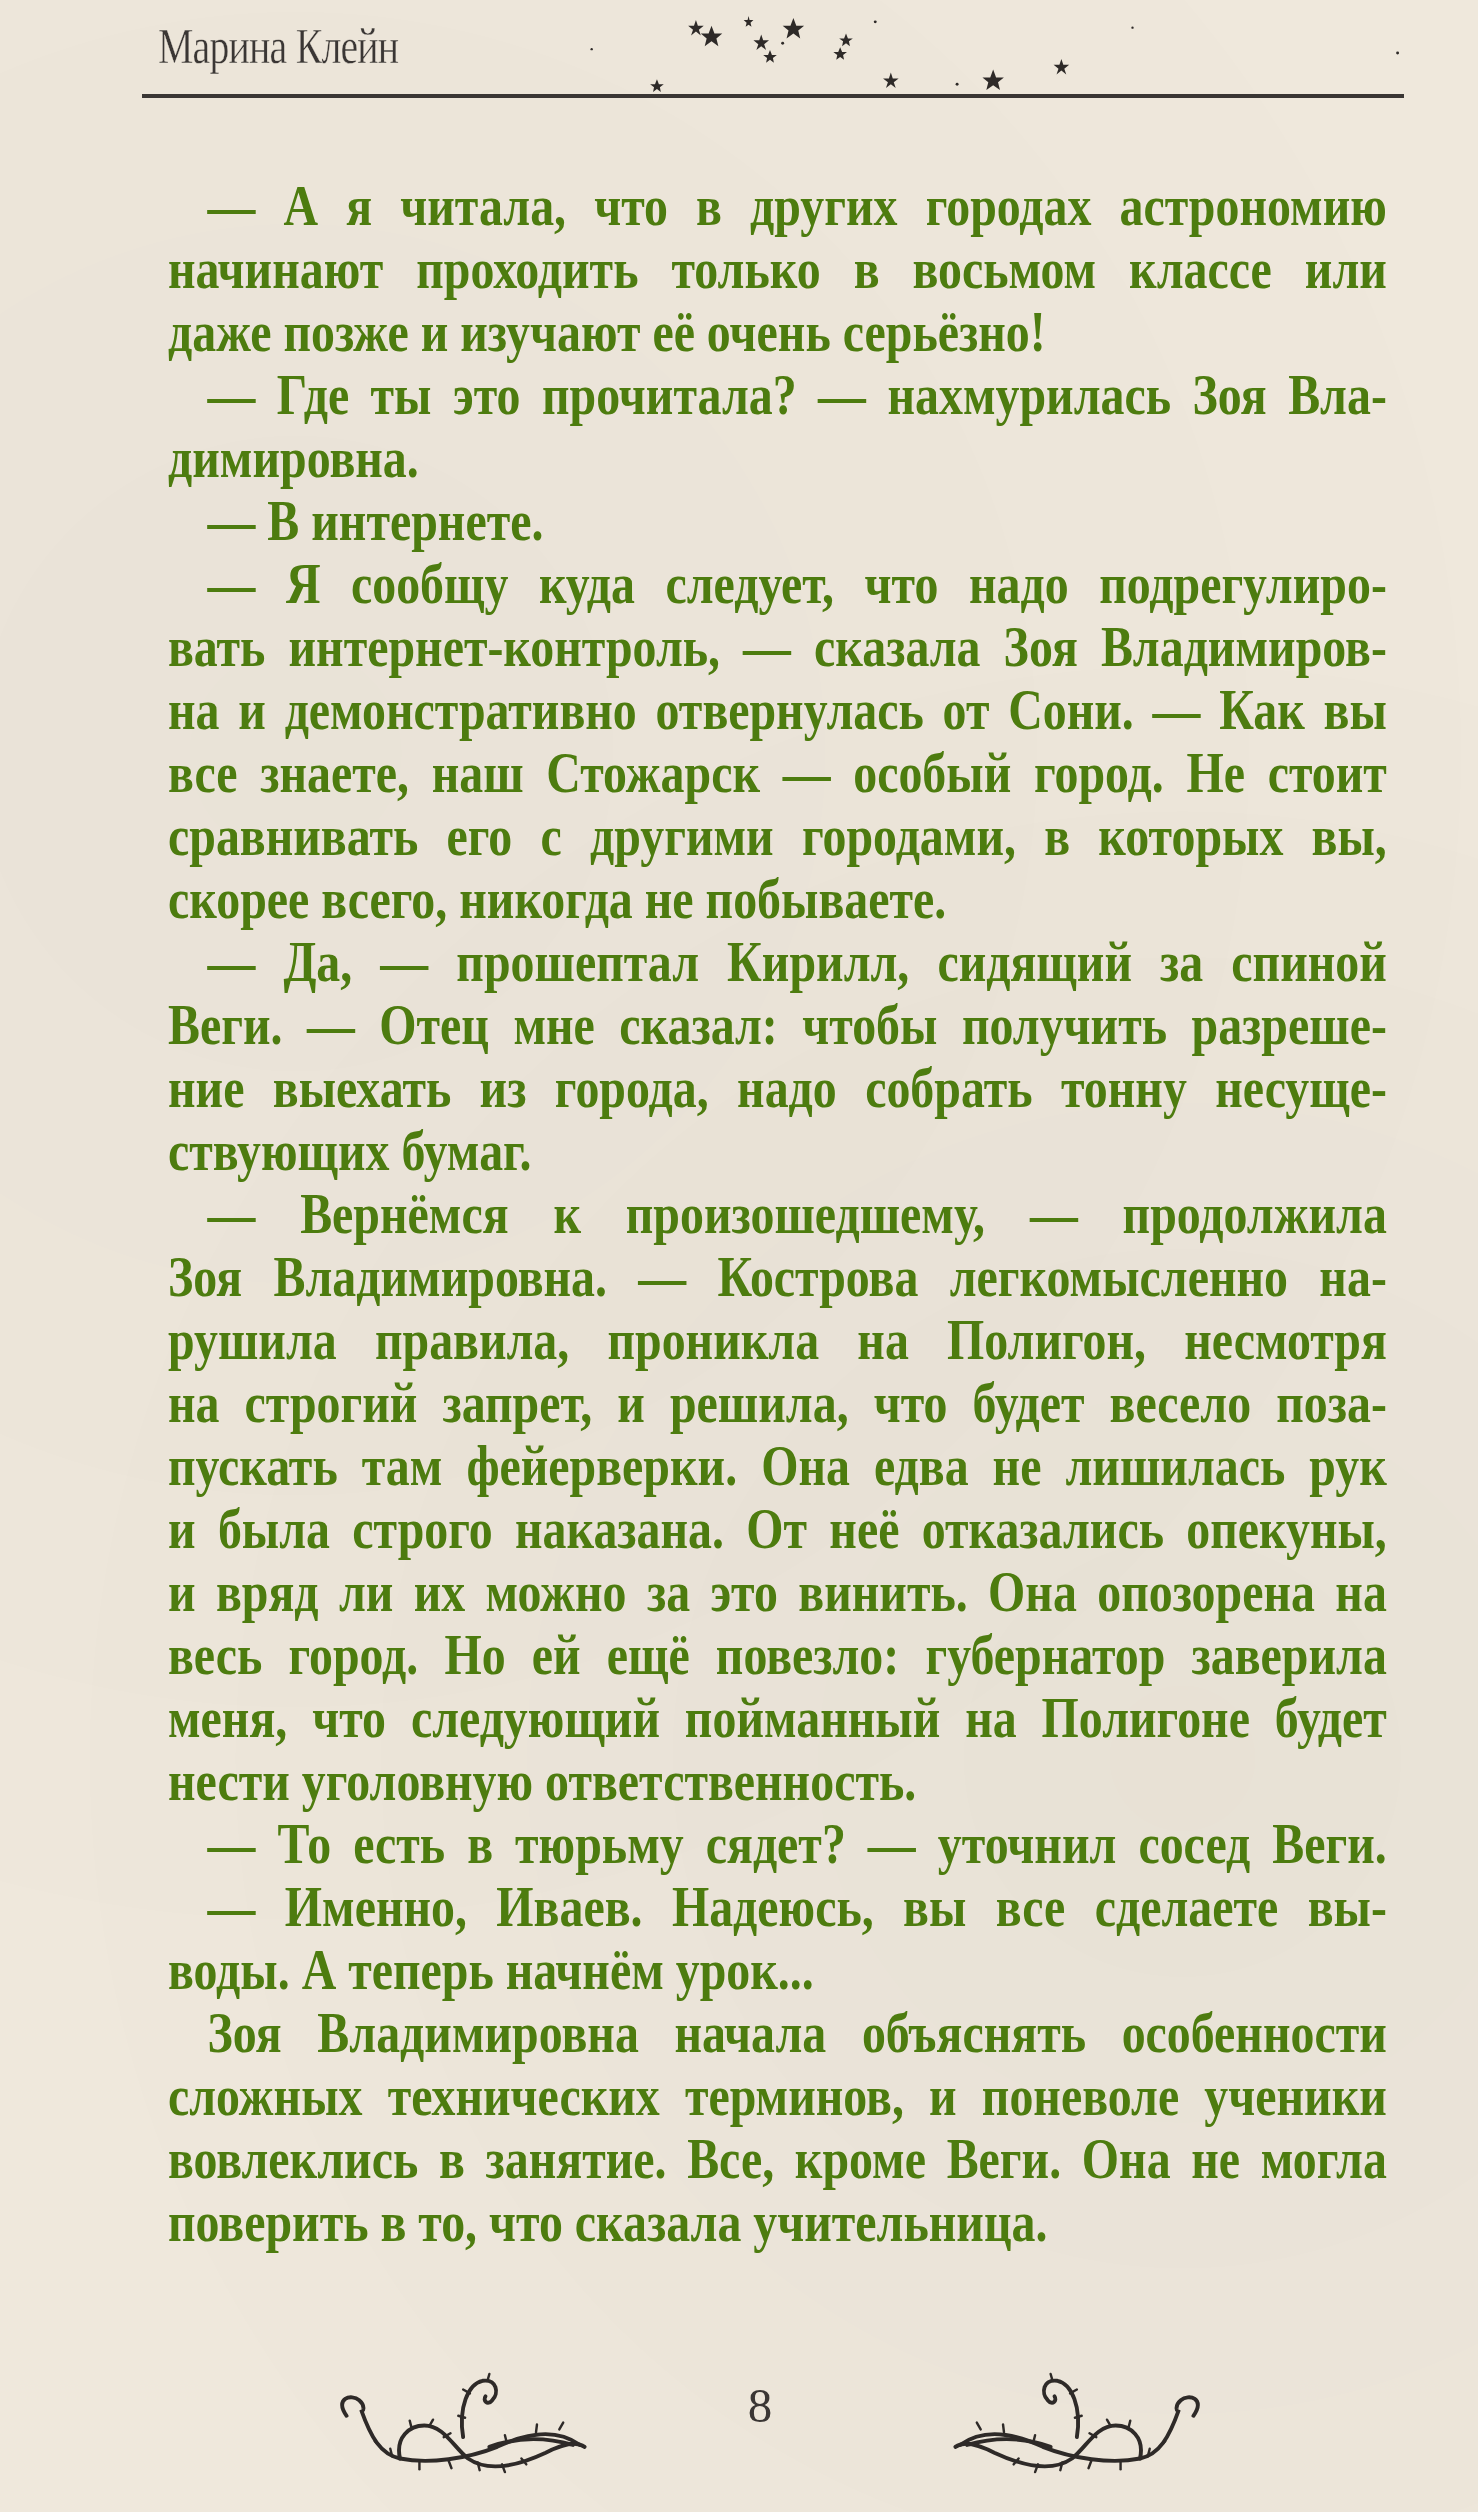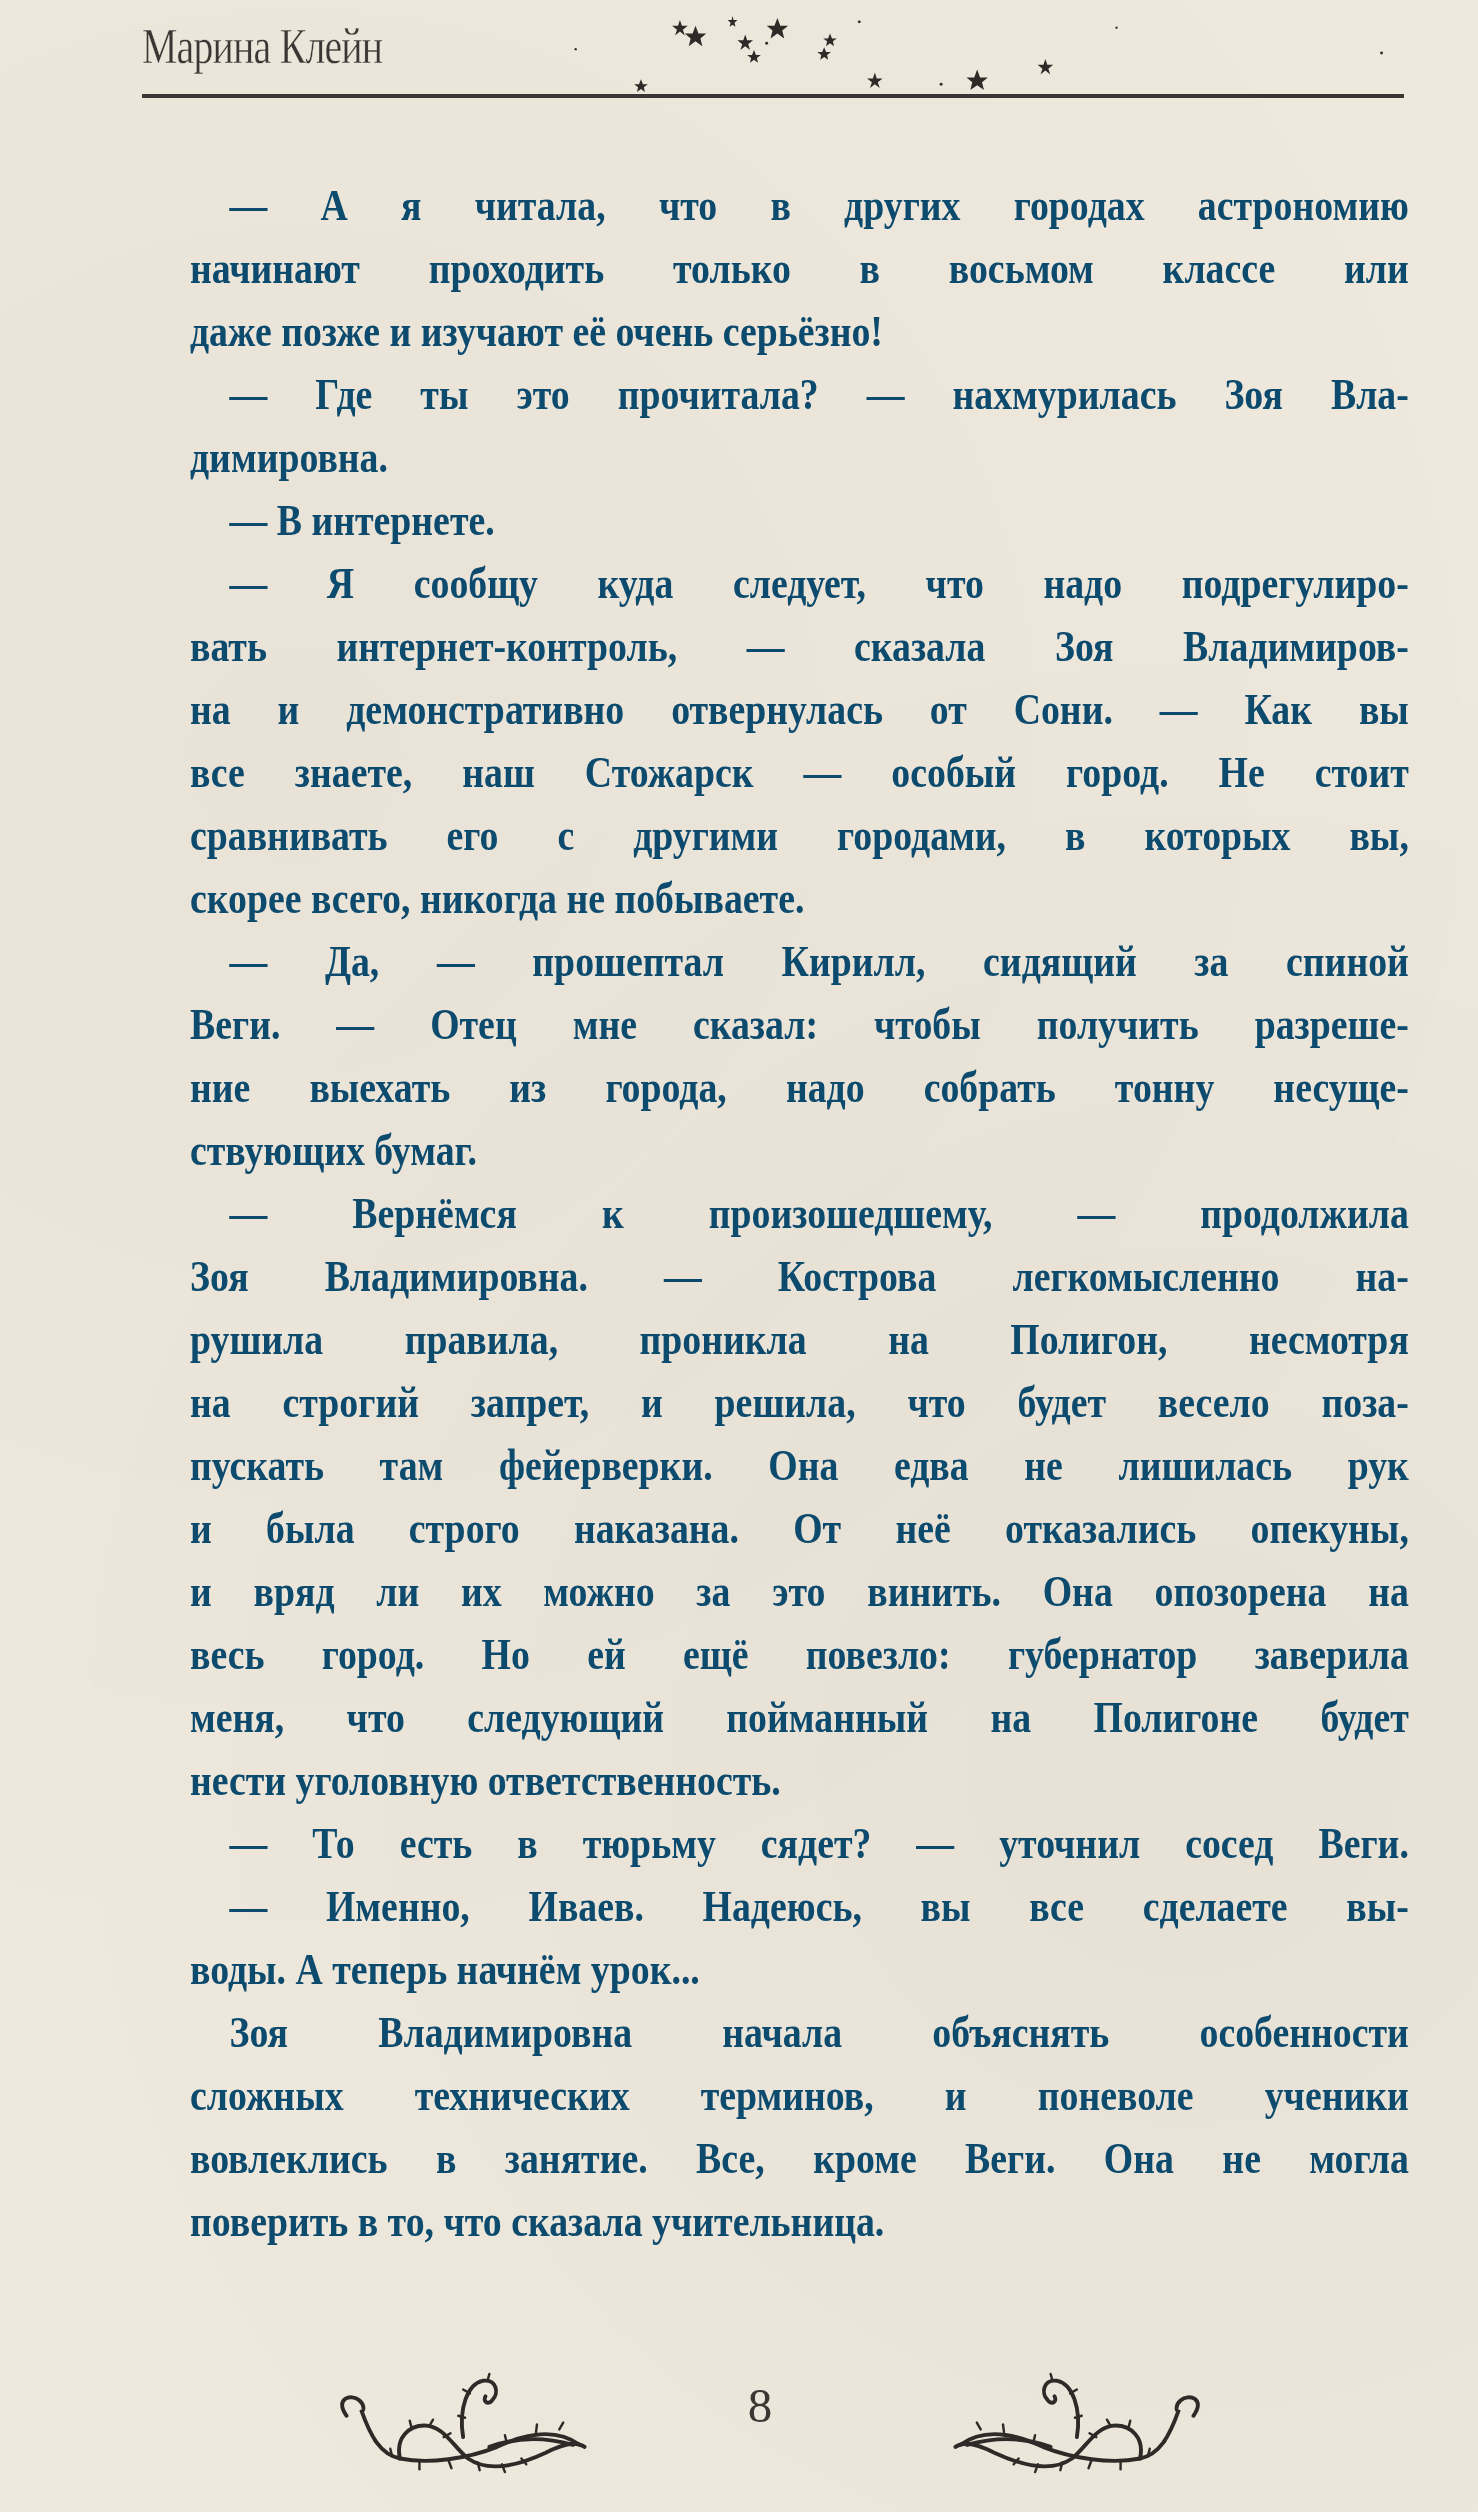--- a/index.html
+++ b/index.html
@@ -18,21 +18,21 @@
       color: #2a2624;
     }
     .page {
       position: absolute;
       left: 0; top: 0;
       width: 1479px;
       height: 2512px;
     }
     .running-head {
       position: absolute;
-      left: 142px;
+      left: 158px;
       top: 7.8px;
       width: 1262px;
       height: 97px;
     }
     .author {
       position: absolute;
       left: 0;
       top: 9.7px;
       font-family: "Liberation Serif", serif;
       font-size: 51px;
@@ -52,27 +52,27 @@
     .head-rule {
       position: absolute;
       left: 142px;
       top: 94px;
       width: 1262px;
       height: 3.9px;
       background: #3a3634;
     }
     .body-text {
       position: absolute;
-      left: 190px;
+      left: 168px;
       top: 174px;
       width: 1219px;
       font-family: "Liberation Serif", serif;
-      font-size: 45px;
+      font-size: 57px;
       line-height: 63px;
-      color: #0c4a6e;
+      color: #4d7c0f;
       font-weight: bold;
       text-align: justify;
     }
     .line {
       display: block;
       white-space: nowrap;
       text-align-last: justify;
       text-align: justify;
       height: 63px;
       overflow: visible;

